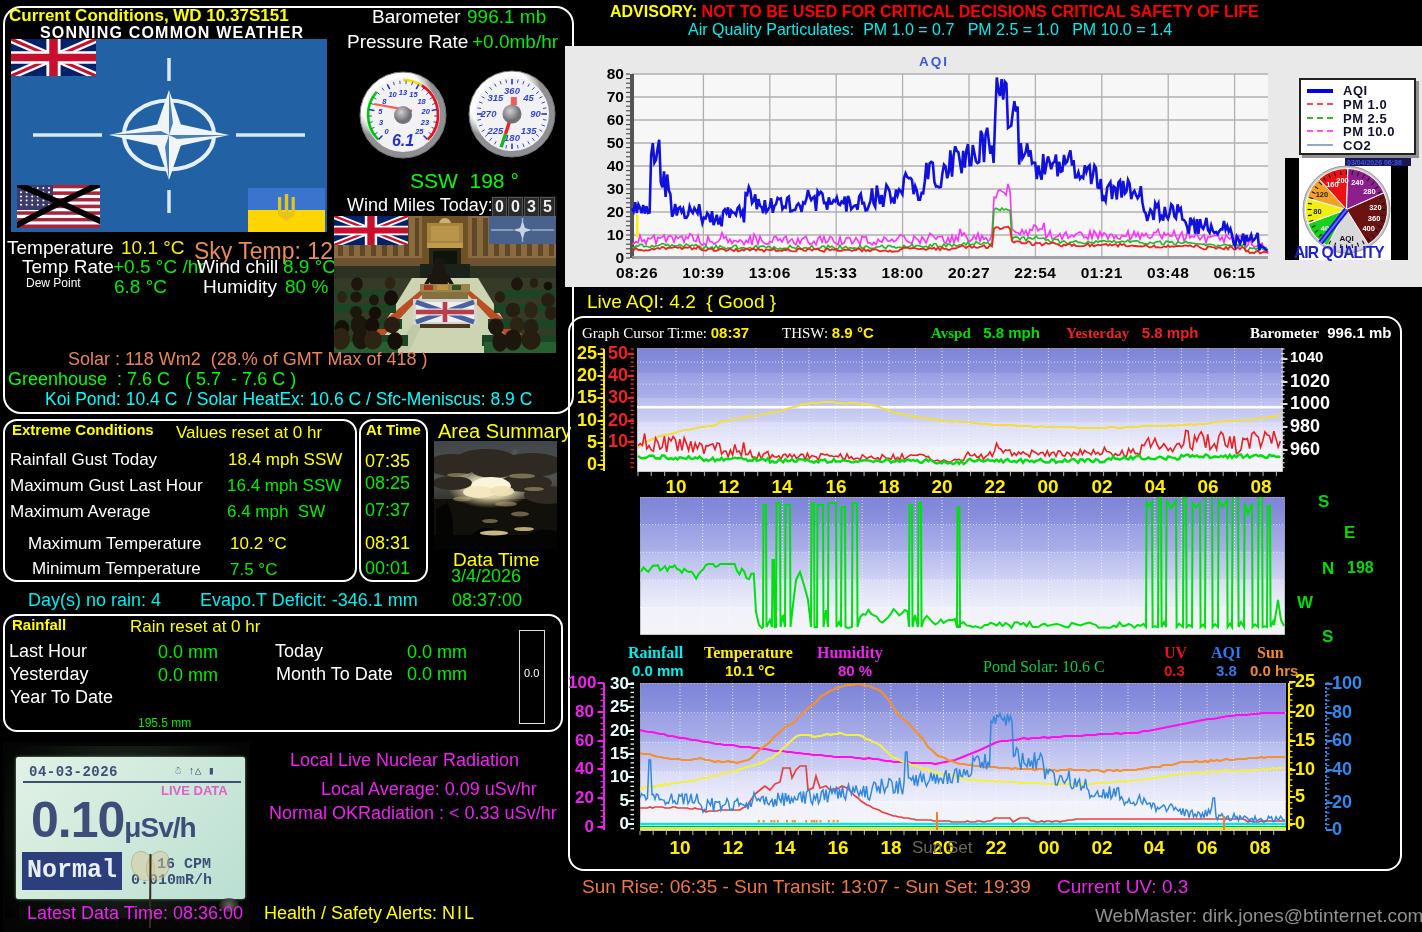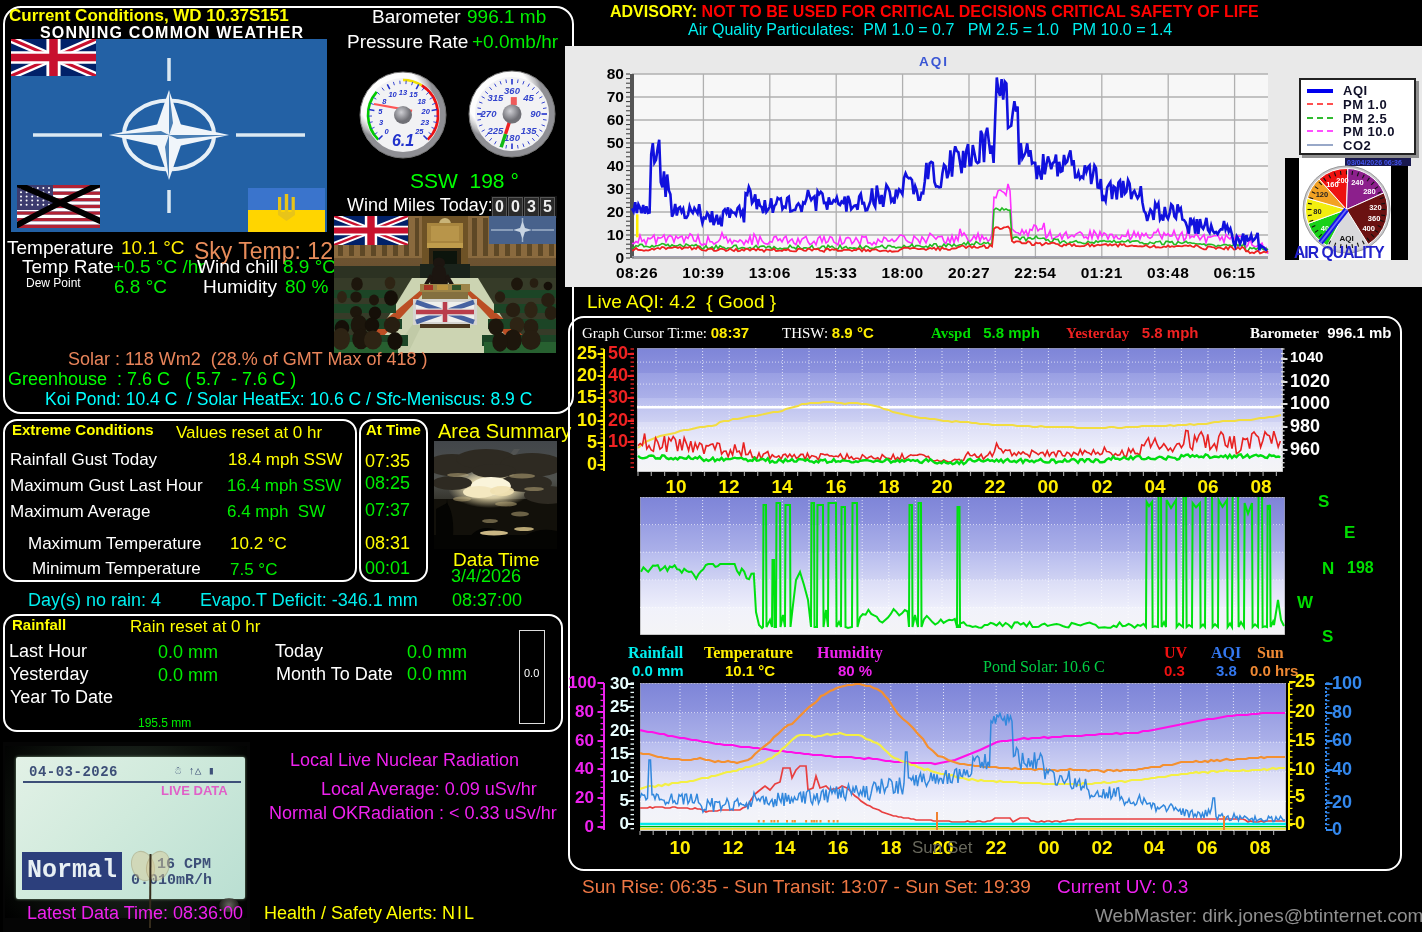--- a/index.html
+++ b/index.html
@@ -450,20 +450,21 @@
 <div style="position:absolute;left:519px;top:630px;width:24px;height:92px;border:1px solid #ddd"></div>
 <div style="position:absolute;left:524px;top:668px;font-size:11px;color:#fff;font-weight:normal;white-space:nowrap;">0.0</div>
 <div style="position:absolute;left:3px;top:742px;width:247px;height:190px;background:#050505">
 <div style="position:absolute;left:2px;top:4px;width:242px;height:172px;background:radial-gradient(circle at 50% 45%, #2e3c34 0%, #0e130e 62%, #000 100%)"></div>
 <div style="position:absolute;left:13px;top:15px;width:229px;height:142px;background:linear-gradient(135deg,#e2f1e6 0%, #d0eadc 45%, #badfd2 100%);border-radius:2px;box-shadow:0 0 3px #7a987a"></div>
 <div style="position:absolute;left:22px;top:22px;width:214px;height:130px;font-family:'Liberation Mono',monospace;color:#3d4f78">
  <div style="position:absolute;left:4px;top:1px;font-size:14px;font-weight:bold;letter-spacing:0.5px">04-03-2026</div>
  <div style="position:absolute;left:150px;top:2px;font-size:11px;font-weight:bold">☃ ↑△ ▮</div>
  <div style="position:absolute;left:-2px;top:17px;width:218px;border-top:2px solid #3d4f78"></div>
  <div style="position:absolute;left:136px;top:20px;color:#e060c8;font-size:13px;font-weight:bold;font-family:'Liberation Sans',sans-serif">LIVE DATA</div>
+ <div style="position:absolute;left:6px;top:30px;font-size:50px;font-weight:bold;letter-spacing:-1px;font-family:'Liberation Sans',sans-serif">0.10<span style="font-size:28px;letter-spacing:-1px">μSv/h</span></div>
  <div style="position:absolute;left:-3px;top:88px;width:100px;height:38px;background:#2c3f7c;color:#e8f0f4;font-size:25px;font-weight:bold;text-align:center;line-height:38px">Normal</div>
  <div style="position:absolute;left:132px;top:93px;font-size:15px;font-weight:bold">16 CPM</div>
  <div style="position:absolute;left:106px;top:109px;font-size:15px;font-weight:bold">0.010mR/h</div>
 </div>
 <svg style="position:absolute;left:122px;top:106px" width="60" height="84">
 <ellipse cx="18" cy="18" rx="11" ry="15" fill="#d8cb9a" opacity="0.5" stroke="#a89868" stroke-width="1" transform="rotate(-20 18 18)"></ellipse>
 <ellipse cx="33" cy="18" rx="11" ry="15" fill="#d8cb9a" opacity="0.5" stroke="#a89868" stroke-width="1" transform="rotate(20 33 18)"></ellipse>
 <line x1="25.5" y1="6" x2="25" y2="80" stroke="#352c1c" stroke-width="2"></line>
 </svg>
 <div style="position:absolute;left:216px;top:156px;width:20px;height:14px;background:radial-gradient(circle,#7d7d74 0%, #2e2e28 70%, rgba(0,0,0,0) 100%);border-radius:50%;opacity:0.8"></div>

